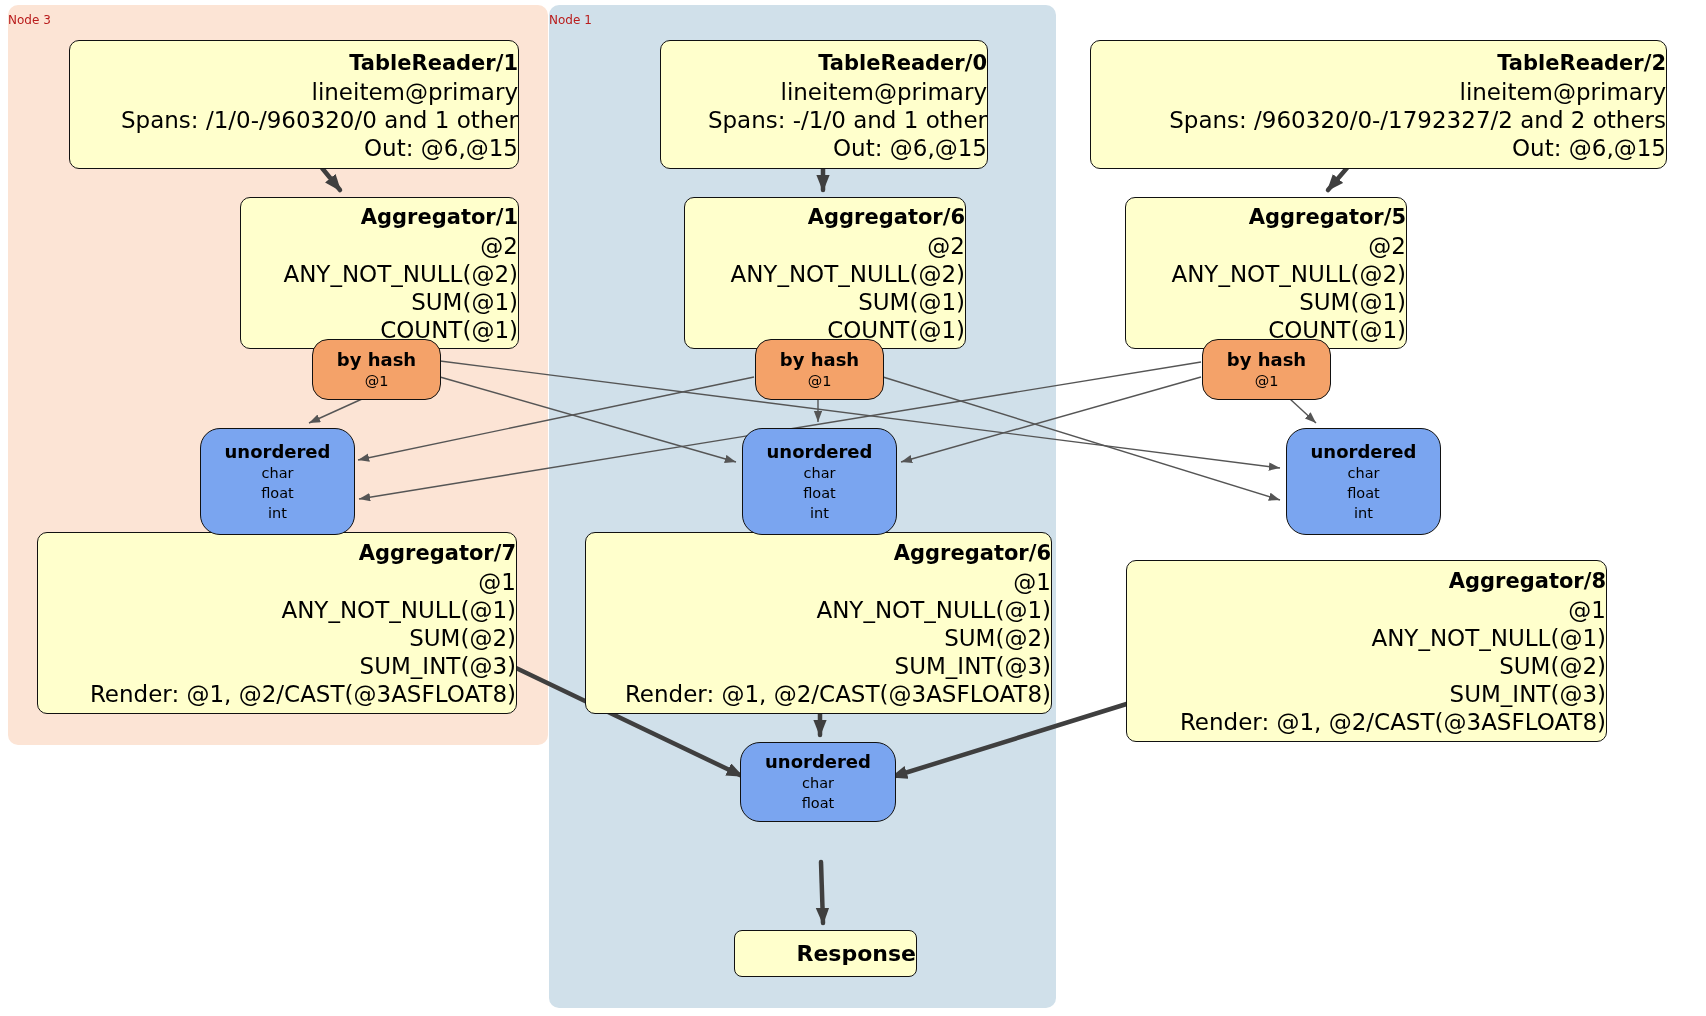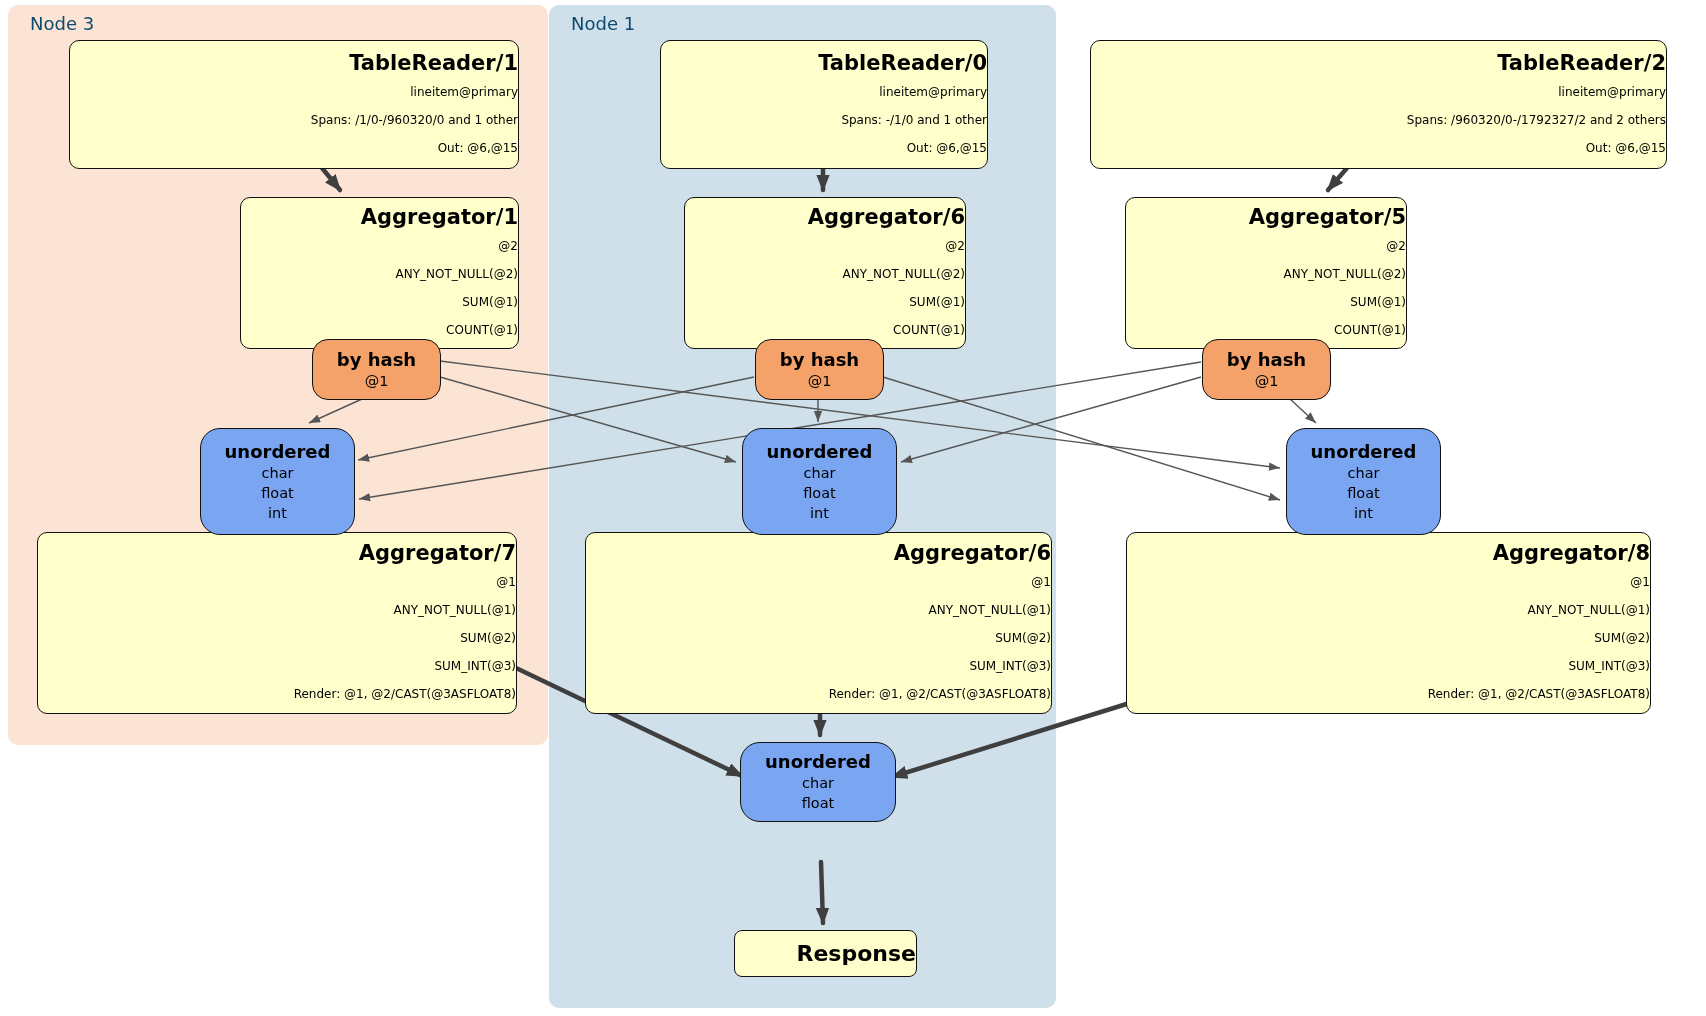--- a/index.html
+++ b/index.html
@@ -1,25 +1,25 @@
 <!DOCTYPE html>
 <html><head>
 <meta charset="utf-8">
 <style>
   html,body{margin:0;padding:0;background:#ffffff;}
   #canvas{position:relative;width:1706px;height:1016px;background:#ffffff;
           font-family:"DejaVu Sans","Liberation Sans",sans-serif;color:#000;overflow:hidden;}
   .panel{position:absolute;border-radius:10px;z-index:0;}
-  .panel-label{position:absolute;top:8px;left:22px;font-size:18px;color:#0c4a6e;z-index:4;}
+  .panel-label{position:absolute;top:8px;left:0;font-size:12px;color:#b91c1c;z-index:4;}
   #edges{position:absolute;left:0;top:0;z-index:1;}
   .pbox{position:absolute;background:#ffffcc;border:1.6px solid #111;border-radius:10px;
         display:flex;flex-direction:column;justify-content:center;align-items:flex-end;
         text-align:center;z-index:2;}
   .pbox .title{font-weight:bold;font-size:21px;line-height:30px;white-space:nowrap;}
-  .pbox .line{font-size:12px;line-height:28px;white-space:nowrap;}
+  .pbox .line{font-size:23px;line-height:28px;white-space:nowrap;}
   .router{position:absolute;border:1.6px solid #111;border-radius:16px;
           display:flex;flex-direction:column;justify-content:center;align-items:center;
           text-align:center;z-index:3;}
   .router .rtitle{font-weight:bold;font-size:18px;line-height:22px;white-space:nowrap;}
   .router .rline{font-size:14.5px;line-height:20px;white-space:nowrap;}
   .small-title{font-weight:bold;font-size:21px;line-height:26px;white-space:nowrap;}
 </style>
 </head>
 <body>
 
@@ -147,21 +147,21 @@
     <div class="line">Render: @1, @2/CAST(@3ASFLOAT8)</div>
   </div>
   <div class="pbox" style="left:585px;top:532px;width:465px;height:180px;">
     <div class="title">Aggregator/6</div>
     <div class="line">@1</div>
     <div class="line">ANY_NOT_NULL(@1)</div>
     <div class="line">SUM(@2)</div>
     <div class="line">SUM_INT(@3)</div>
     <div class="line">Render: @1, @2/CAST(@3ASFLOAT8)</div>
   </div>
-  <div class="pbox" style="left:1126px;top:532px;width:479px;height:180px;padding-left:44px;">
+  <div class="pbox" style="left:1126px;top:560px;width:479px;height:180px;">
     <div class="title">Aggregator/8</div>
     <div class="line">@1</div>
     <div class="line">ANY_NOT_NULL(@1)</div>
     <div class="line">SUM(@2)</div>
     <div class="line">SUM_INT(@3)</div>
     <div class="line">Render: @1, @2/CAST(@3ASFLOAT8)</div>
   </div>
 
   <div class="router" style="left:740px;top:742px;width:154px;height:78px;border-radius:20px;background:#7aa5f0;">
     <div class="rtitle">unordered</div>

